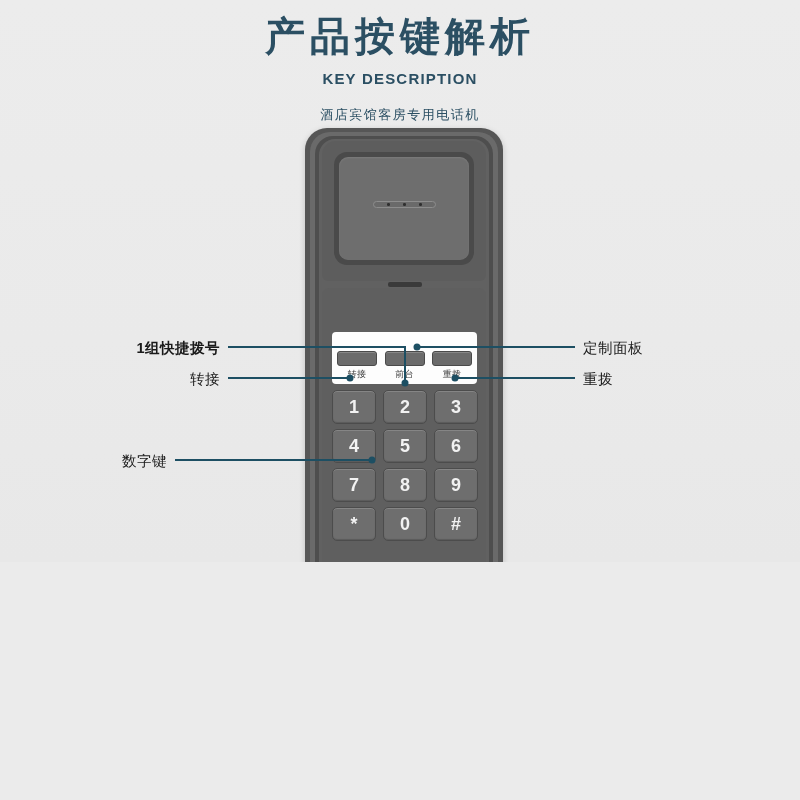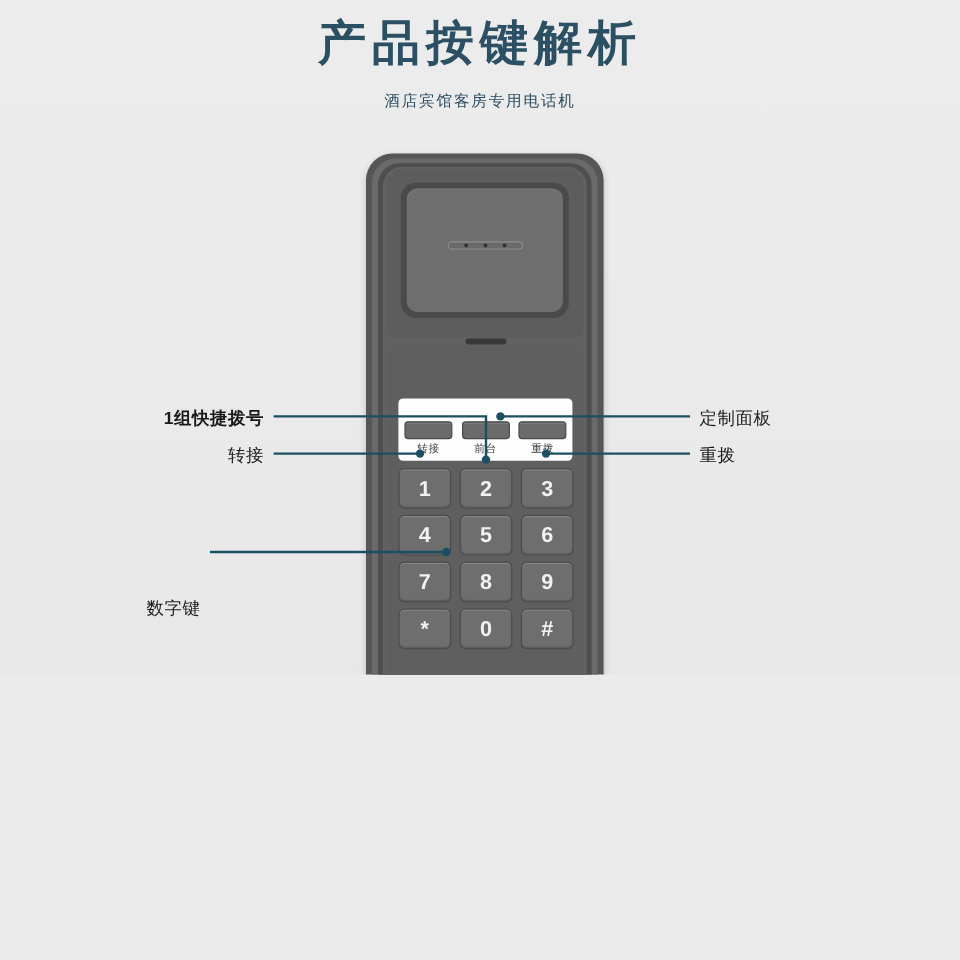--- a/index.html
+++ b/index.html
@@ -302,20 +302,21 @@
     pointer-events: none;
   }
 </style>
 </head>
 <body>
 
 <div id="stage">
 
   <div class="header">
     <div class="title-cn">产品按键解析</div>
+    <div class="title-en">KEY DESCRIPTION</div>
     <div class="subtitle-cn">酒店宾馆客房专用电话机</div>
   </div>
 
   <div id="phone">
     <div class="shell shell-1"></div>
     <div class="shell shell-2"></div>
     <div class="shell shell-3"></div>
     <div class="shell shell-4"></div>
 
     <div class="ear-block"></div>
@@ -396,21 +397,21 @@
   </svg>
 
   <div class="callout right-al" style="left:8px; top:339px; width:212px;font-weight:bold;">
     <span>1组快捷拨号</span>
   </div>
 
   <div class="callout right-al" style="left:8px; top:370px; width:212px;">
     <span>转接</span>
   </div>
 
-  <div class="callout right-al" style="left:8px; top:452px; width:159px;margin-top:46px;">
+  <div class="callout right-al" style="left:8px; top:452px; width:159px;">
     <span>数字键</span>
   </div>
 
   <div class="callout" style="left:583px; top:339px;">
     <span>定制面板</span>
   </div>
 
   <div class="callout" style="left:583px; top:370px;">
     <span>重拨</span>
   </div>

